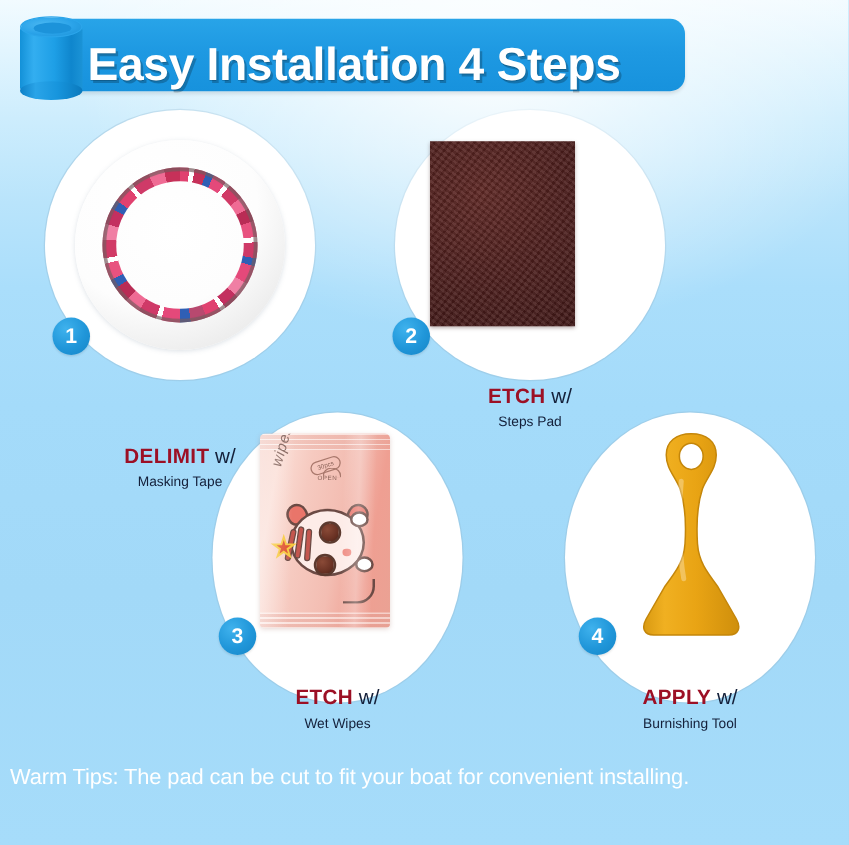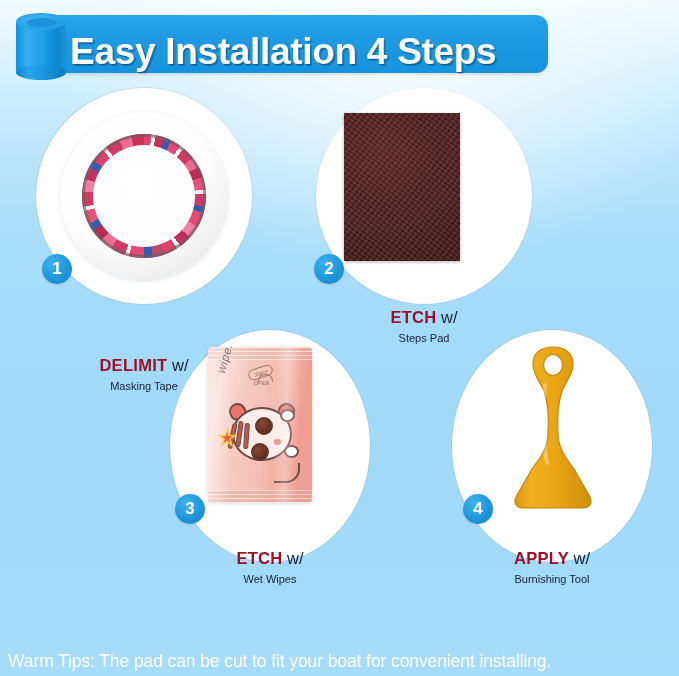--- a/index.html
+++ b/index.html
@@ -252,21 +252,21 @@
     white-space:nowrap;
   }
   .cap .kw{ color:#9c1025; font-weight:bold; letter-spacing:.3px; }
   .cap .ln2{ display:block; font-size:11px; }
   .cap1{ left:24px;  top:307px; width:240px;margin-top:48px; }
   .cap2{ left:312px; top:307px; width:224px; }
   .cap3{ left:160px; top:548px; width:220px; }
   .cap4{ left:438px; top:548px; width:228px; }
 
   
-  .footer{ position:absolute; left:8px; top:611px; width:668px; z-index:5;margin-top:40px; }
+  .footer{ position:absolute; left:8px; top:611px; width:668px; z-index:5; }
   .warm{
     font-size:17.5px; color:#ffffff; line-height:21px; white-space:nowrap;
     letter-spacing:-.1px;
   }
   .note{
     margin-top:2px;
     font-size:14.5px; color:#e8293c; line-height:18px;
     letter-spacing:-.05px;
   }
 </style>

